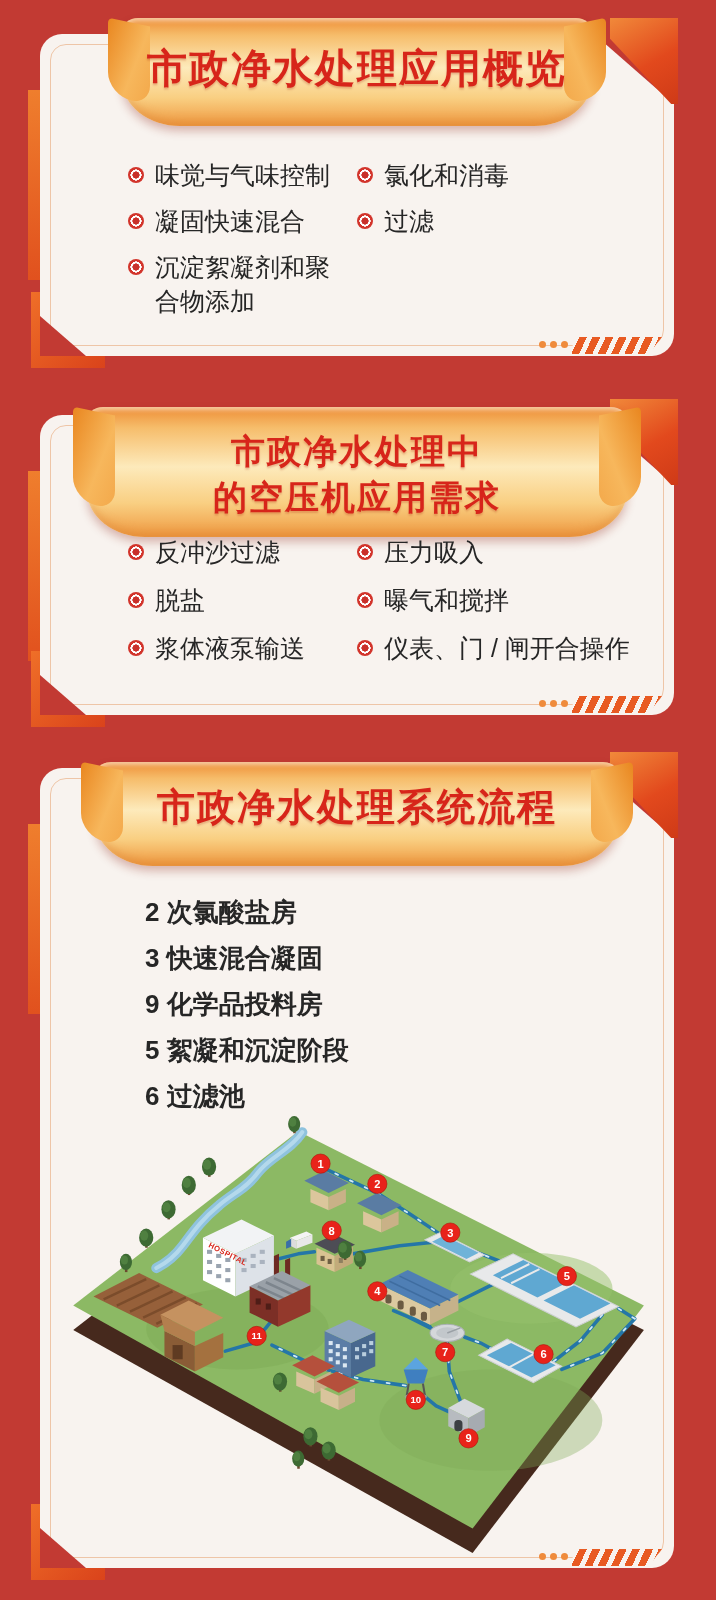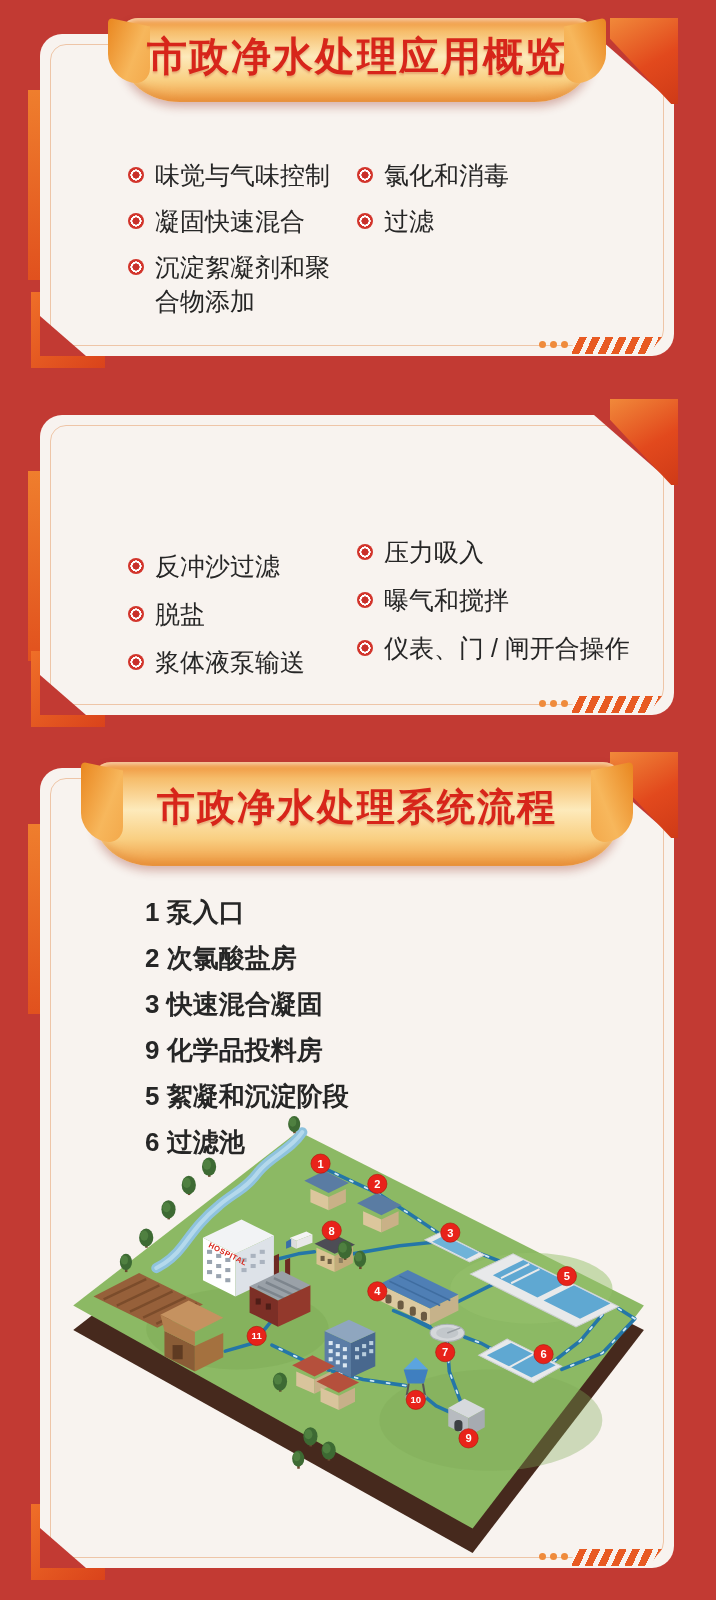--- a/index.html
+++ b/index.html
@@ -72,21 +72,21 @@
 <div class="page">
 
   <div class="card-wrap c1" style="top:34px;height:322px;">
     <div class="left-strip"></div>
     <div class="bracket"></div>
     <div class="card">
       <div class="chamfer-tr"></div>
       <div class="chamfer-bl"></div>
       <div class="corner-tab"></div>
       <div class="inset"></div>
-      <div class="ribbon" style="top:-16px;width:470px;height:84px;padding-bottom:8px;">
+      <div class="ribbon" style="top:-16px;width:470px;height:108px;padding-bottom:8px;">
         <div class="ribbon-title" style="font-size:40px;">市政净水处理应用概览</div>
       </div>
       <ul class="bullets" style="left:88px;top:124px;">
         <li>
             <span class="dot"></span>
             <span class="txt">味觉与气味控制</span>
           </li>
         <li>
             <span class="dot"></span>
             <span class="txt">凝固快速混合</span>
@@ -116,21 +116,25 @@
   </div>
 
   <div class="card-wrap c2" style="top:415px;height:300px;">
     <div class="left-strip"></div>
     <div class="bracket"></div>
     <div class="card">
       <div class="chamfer-tr"></div>
       <div class="chamfer-bl"></div>
       <div class="corner-tab"></div>
       <div class="inset"></div>
-      <ul class="bullets" style="left:88px;top:134px;">
+      <div class="ribbon" style="top:-8px;width:540px;height:130px;padding-top:4px;">
+        <div class="ribbon-title" style="font-size:34px;line-height:46px;">市政净水处理中</div>
+        <div class="ribbon-title" style="font-size:34px;line-height:46px;">的空压机应用需求</div>
+      </div>
+      <ul class="bullets" style="left:88px;top:120px;">
         <li>
             <span class="dot"></span>
             <span class="txt">反冲沙过滤</span>
           </li>
         <li>
             <span class="dot"></span>
             <span class="txt">脱盐</span>
           </li>
         <li>
             <span class="dot"></span>
@@ -165,21 +169,20 @@
     <div class="bracket"></div>
     <div class="card">
       <div class="chamfer-tr"></div>
       <div class="chamfer-bl"></div>
       <div class="corner-tab"></div>
       <div class="inset"></div>
       <div class="ribbon" style="top:-6px;width:524px;height:104px;padding-bottom:14px;">
         <div class="ribbon-title" style="font-size:38px;">市政净水处理系统流程</div>
       </div>
       <ol class="steps" style="left:105px;top:127px;">
-        <li>1 泵入口</li>
         <li>2 次氯酸盐房</li>
         <li>3 快速混合凝固</li>
         <li>9 化学品投料房</li>
         <li>5 絮凝和沉淀阶段</li>
         <li>6 过滤池</li>
       </ol>
 
       <svg class="map" id="process-map" viewBox="0 0 590 440">
 
         <g>

